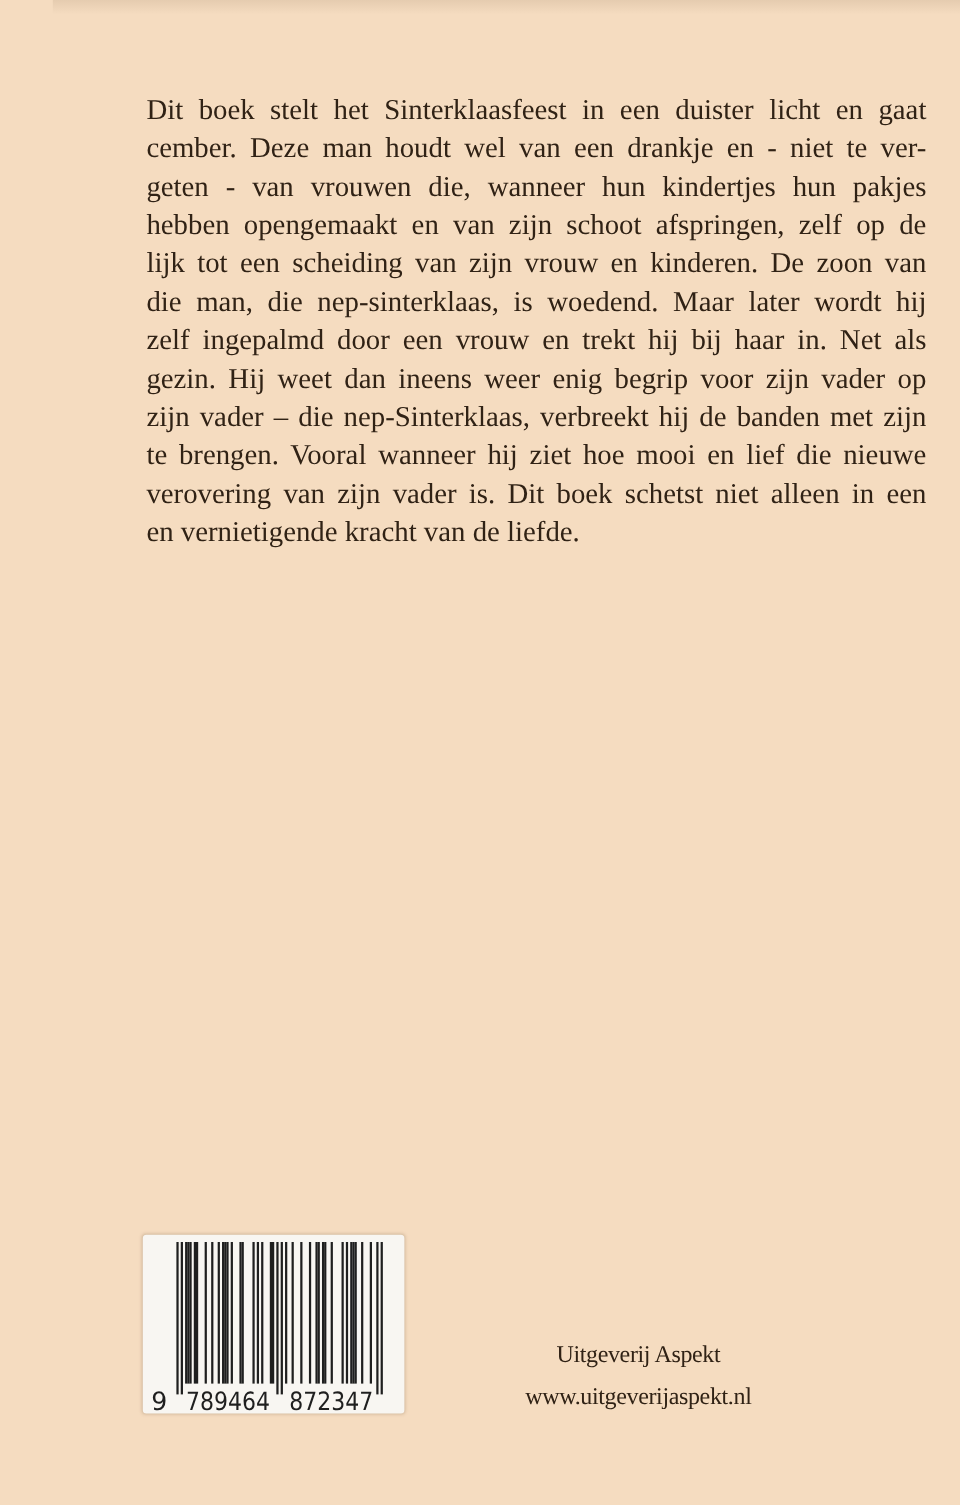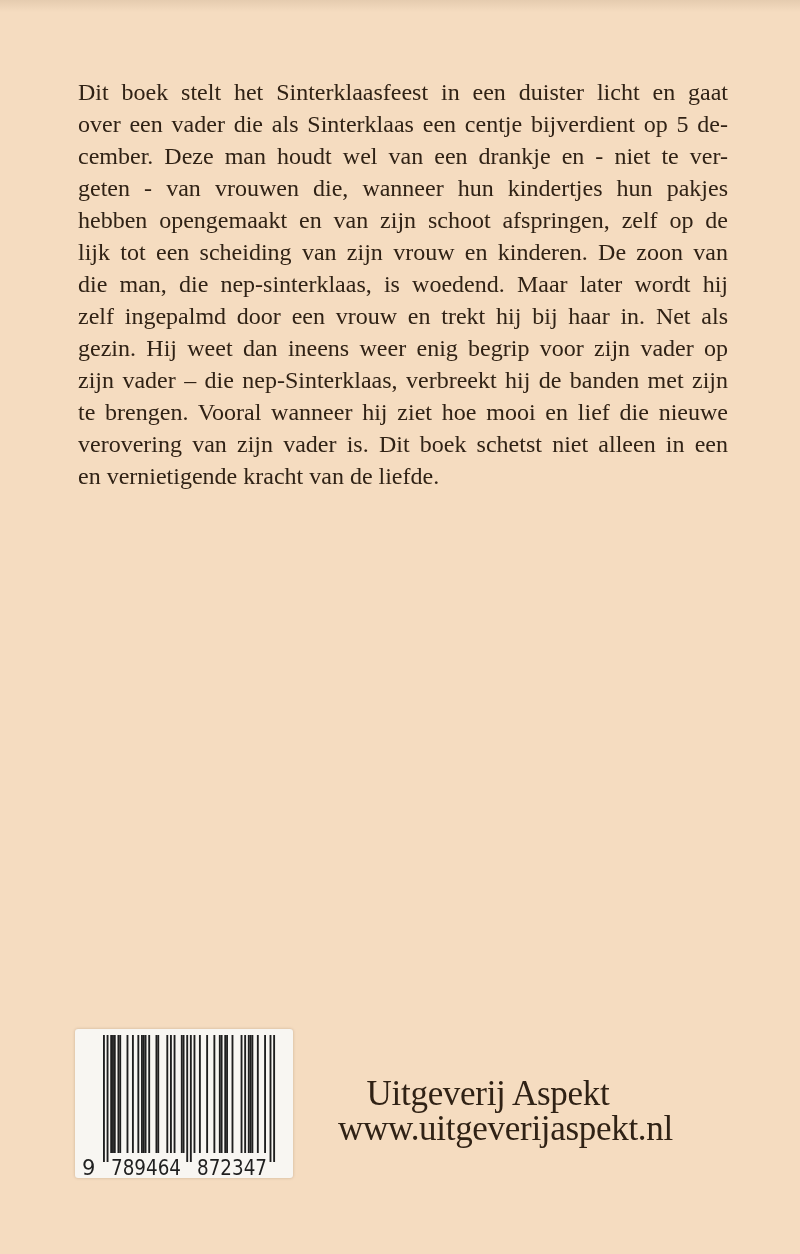--- a/index.html
+++ b/index.html
@@ -3,21 +3,21 @@
 <meta charset="utf-8">
 <style>
   html,body{margin:0;padding:0;}
   body{
     width:800px;height:1254px;
     background:var(--background,#f5dcc0);
     font-family:"Liberation Serif", serif;
     color:var(--ink,#302215);
     position:relative;overflow:hidden;
   }
-  .cover{position:absolute;inset:0;}
+  .cover{position:absolute;inset:0;margin-left:44px;}
   
   .cover::before{
     content:"";position:absolute;inset:0;pointer-events:none;
     background:linear-gradient(180deg, rgba(90,60,30,0.10), rgba(90,60,30,0) 12px);
   }
   .blurb{
     position:absolute;left:78px;top:76px;width:650px;
     font-size:24px;line-height:32px;
   }
   .jline{white-space:nowrap;}
@@ -26,33 +26,32 @@
     position:absolute;left:75px;top:1029px;width:218px;height:149px;
     background:var(--barcode_bg,#f8f6f2);
     border-radius:3px;
     box-shadow:0 0 3px rgba(80,50,20,0.25);
   }
   .barcode-box svg{
     display:block;width:218px;height:149px;
     color:var(--barcode_bars,#222);
   }
   .publisher{
-    position:absolute;left:338px;top:1076px;width:300px;
-    text-align:center;font-size:35px;line-height:35px;
+    position:absolute;left:338px;top:1112px;width:300px;
+    text-align:center;font-size:20px;line-height:35px;
     white-space:nowrap;letter-spacing:-0.3px;
   }
 </style>
 </head>
 <body>
 
 <div class="cover">
 
   <div class="blurb">
     <div class="jline"><span style="word-spacing: 6.88438px;">Dit boek stelt het Sinterklaasfeest in een duister licht en gaat</span></div>
-    <div class="jline"><span style="word-spacing: 2.81108px;">over een vader die als Sinterklaas een centje bijverdient op 5 de-</span></div>
     <div class="jline"><span style="word-spacing: 5.0612px;">cember. Deze man houdt wel van een drankje en - niet te ver-</span></div>
     <div class="jline"><span style="word-spacing: 8.09375px;">geten - van vrouwen die, wanneer hun kindertjes hun pakjes</span></div>
     <div class="jline"><span style="word-spacing: 5.875px; text-align: center;">hebben opengemaakt en van zijn schoot afspringen, zelf op de</span></div>
     <div class="jline"><span style="word-spacing: 4.31818px;">lijk tot een scheiding van zijn vrouw en kinderen. De zoon van</span></div>
     <div class="jline"><span style="word-spacing: 6.1684px;">die man, die nep-sinterklaas, is woedend. Maar later wordt hij</span></div>
     <div class="jline"><span style="word-spacing: 4.79297px;">zelf ingepalmd door een vrouw en trekt hij bij haar in. Net als</span></div>
     <div class="jline"><span style="word-spacing: 4.32244px;">gezin. Hij weet dan ineens weer enig begrip voor zijn vader op</span></div>
     <div class="jline"><span style="word-spacing: 2.42188px;">zijn vader – die nep-Sinterklaas, verbreekt hij de banden met zijn</span></div>
     <div class="jline"><span style="word-spacing: 3.79545px;">te brengen. Vooral wanneer hij ziet hoe mooi en lief die nieuwe</span></div>
     <div class="jline"><span style="word-spacing: 4.20028px;">verovering van zijn vader is. Dit boek schetst niet alleen in een</span></div>

